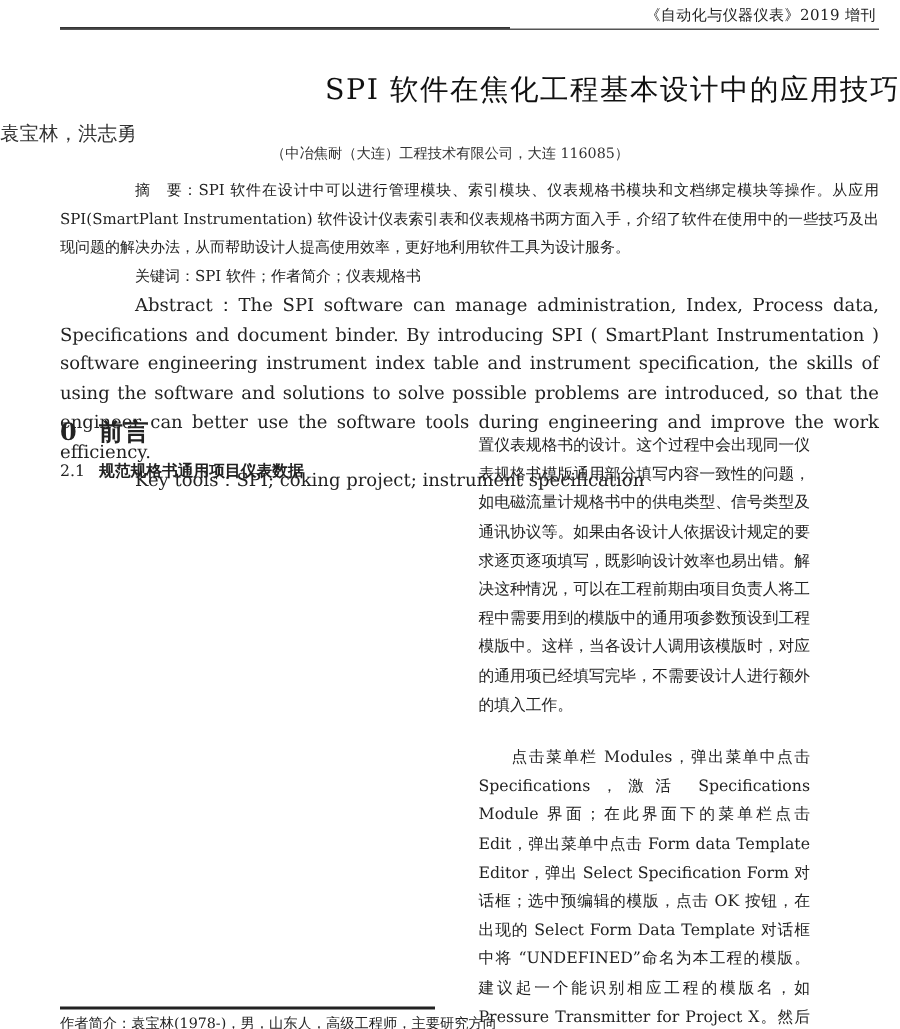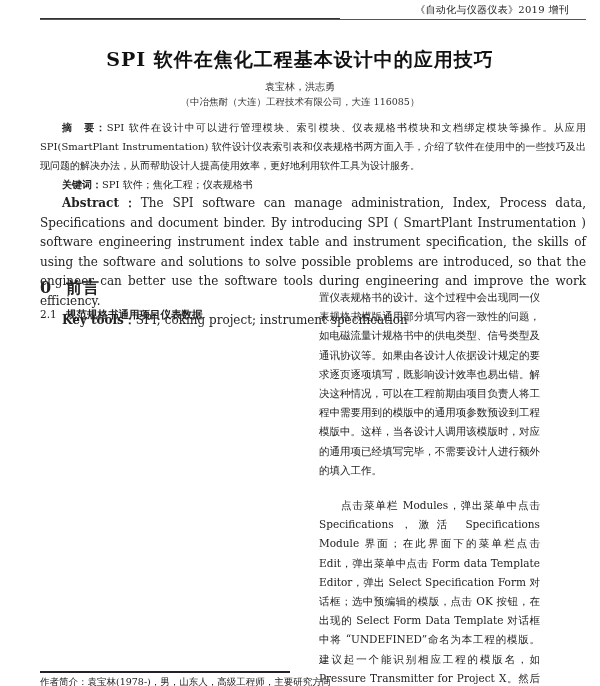--- a/index.html
+++ b/index.html
@@ -2,51 +2,51 @@
 <html><head>
 <meta charset="utf-8">
 <style>
   html, body { margin: 0; padding: 0; background: #ffffff; }
   body {
     width: 600px; height: 686px; overflow: hidden; position: relative;
     font-family: "DejaVu Serif", "Liberation Serif", serif;
     color: #1a1a1a;
   }
   .header-journal {
-    position: absolute; right: 31px; top: 3px;
+    position: absolute; right: 16px; top: 3px;
     font-size: 10px; color: #222; letter-spacing: 0.3px;
   }
   .header-rule {
     position: absolute; left: 40px; right: 14px; top: 19px;
     height: 1px; background: #555;
   }
   .header-rule-thick {
     position: absolute; left: 40px; width: 300px; top: 18px;
     height: 2px; background: #333;
   }
   .title {
     position: absolute; left: 0; right: 0; top: 47px;
-    text-align: center; font-size: 19px; font-weight: bold; letter-spacing: 1px;
+    text-align: right; font-size: 19px; font-weight: normal; letter-spacing: 1px;
     color: #111;
   }
   .authors {
     position: absolute; left: 0; right: 0; top: 80px;
-    text-align: center; font-size: 10px; color: #333;
+    font-size: 13px; color: #333;
   }
   .affil {
     position: absolute; left: 0; right: 0; top: 96px;
     text-align: center; font-size: 9.5px; color: #333;
   }
   .abstract-block {
     position: absolute; left: 40px; right: 14px; top: 118px;
     font-size: 10px; line-height: 19px; color: #222;
   }
   .abstract-block p { margin: 0; text-indent: 22px; text-align: justify; }
   .abstract-block .en { font-size: 12px; line-height: 19.5px; }
-  .label-bold { font-weight: bold; }
+  .label-bold { font-weight: normal; margin-left: 28px; }
   .col {
     position: absolute; top: 272px; width: 250px;
     font-size: 10.5px; line-height: 19.2px; color: #222;
   }
   .col-left { left: 40px; }
   .col-right { left: 303px; width: 253px; }
   .col p { margin: 16px; text-indent: 22px; text-align: justify; }
   .sec-h {
     font-size: 16px; margin: 6px 0 8px 0; letter-spacing: 1px; font-weight: bold;
   }
@@ -75,21 +75,21 @@
 
 <div class="title">SPI 软件在焦化工程基本设计中的应用技巧</div>
 <div class="authors">袁宝林，洪志勇</div>
 <div class="affil">（中冶焦耐（大连）工程技术有限公司，大连 116085）</div>
 
 <div class="abstract-block">
   <p>
     <span class="label-bold">摘　要：</span><span>SPI 软件在设计中可以进行管理模块、索引模块、仪表规格书模块和文档绑定模块等操作。从应用 SPI(SmartPlant Instrumentation) 软件设计仪表索引表和仪表规格书两方面入手，介绍了软件在使用中的一些技巧及出现问题的解决办法，从而帮助设计人提高使用效率，更好地利用软件工具为设计服务。</span>
   </p>
   <p>
-    <span class="label-bold">关键词：</span><span>SPI 软件；焦化工程；仪表规格书</span>
+    <span class="label-bold">关键词：</span><span>SPI 软件；作者简介；仪表规格书</span>
   </p>
   <p class="en">
     <span class="label-bold">Abstract：</span><span>The SPI software can manage administration, Index, Process data, Specifications and document binder. By introducing SPI ( SmartPlant Instrumentation ) software engineering instrument index table and instrument specification, the skills of using the software and solutions to solve possible problems are introduced, so that the engineer can better use the software tools during engineering and improve the work efficiency.</span>
   </p>
   <p class="en">
     <span class="label-bold">Key tools：</span><span>SPI; coking project; instrument specification</span>
   </p>
 </div>
 
 <div class="col col-left">

